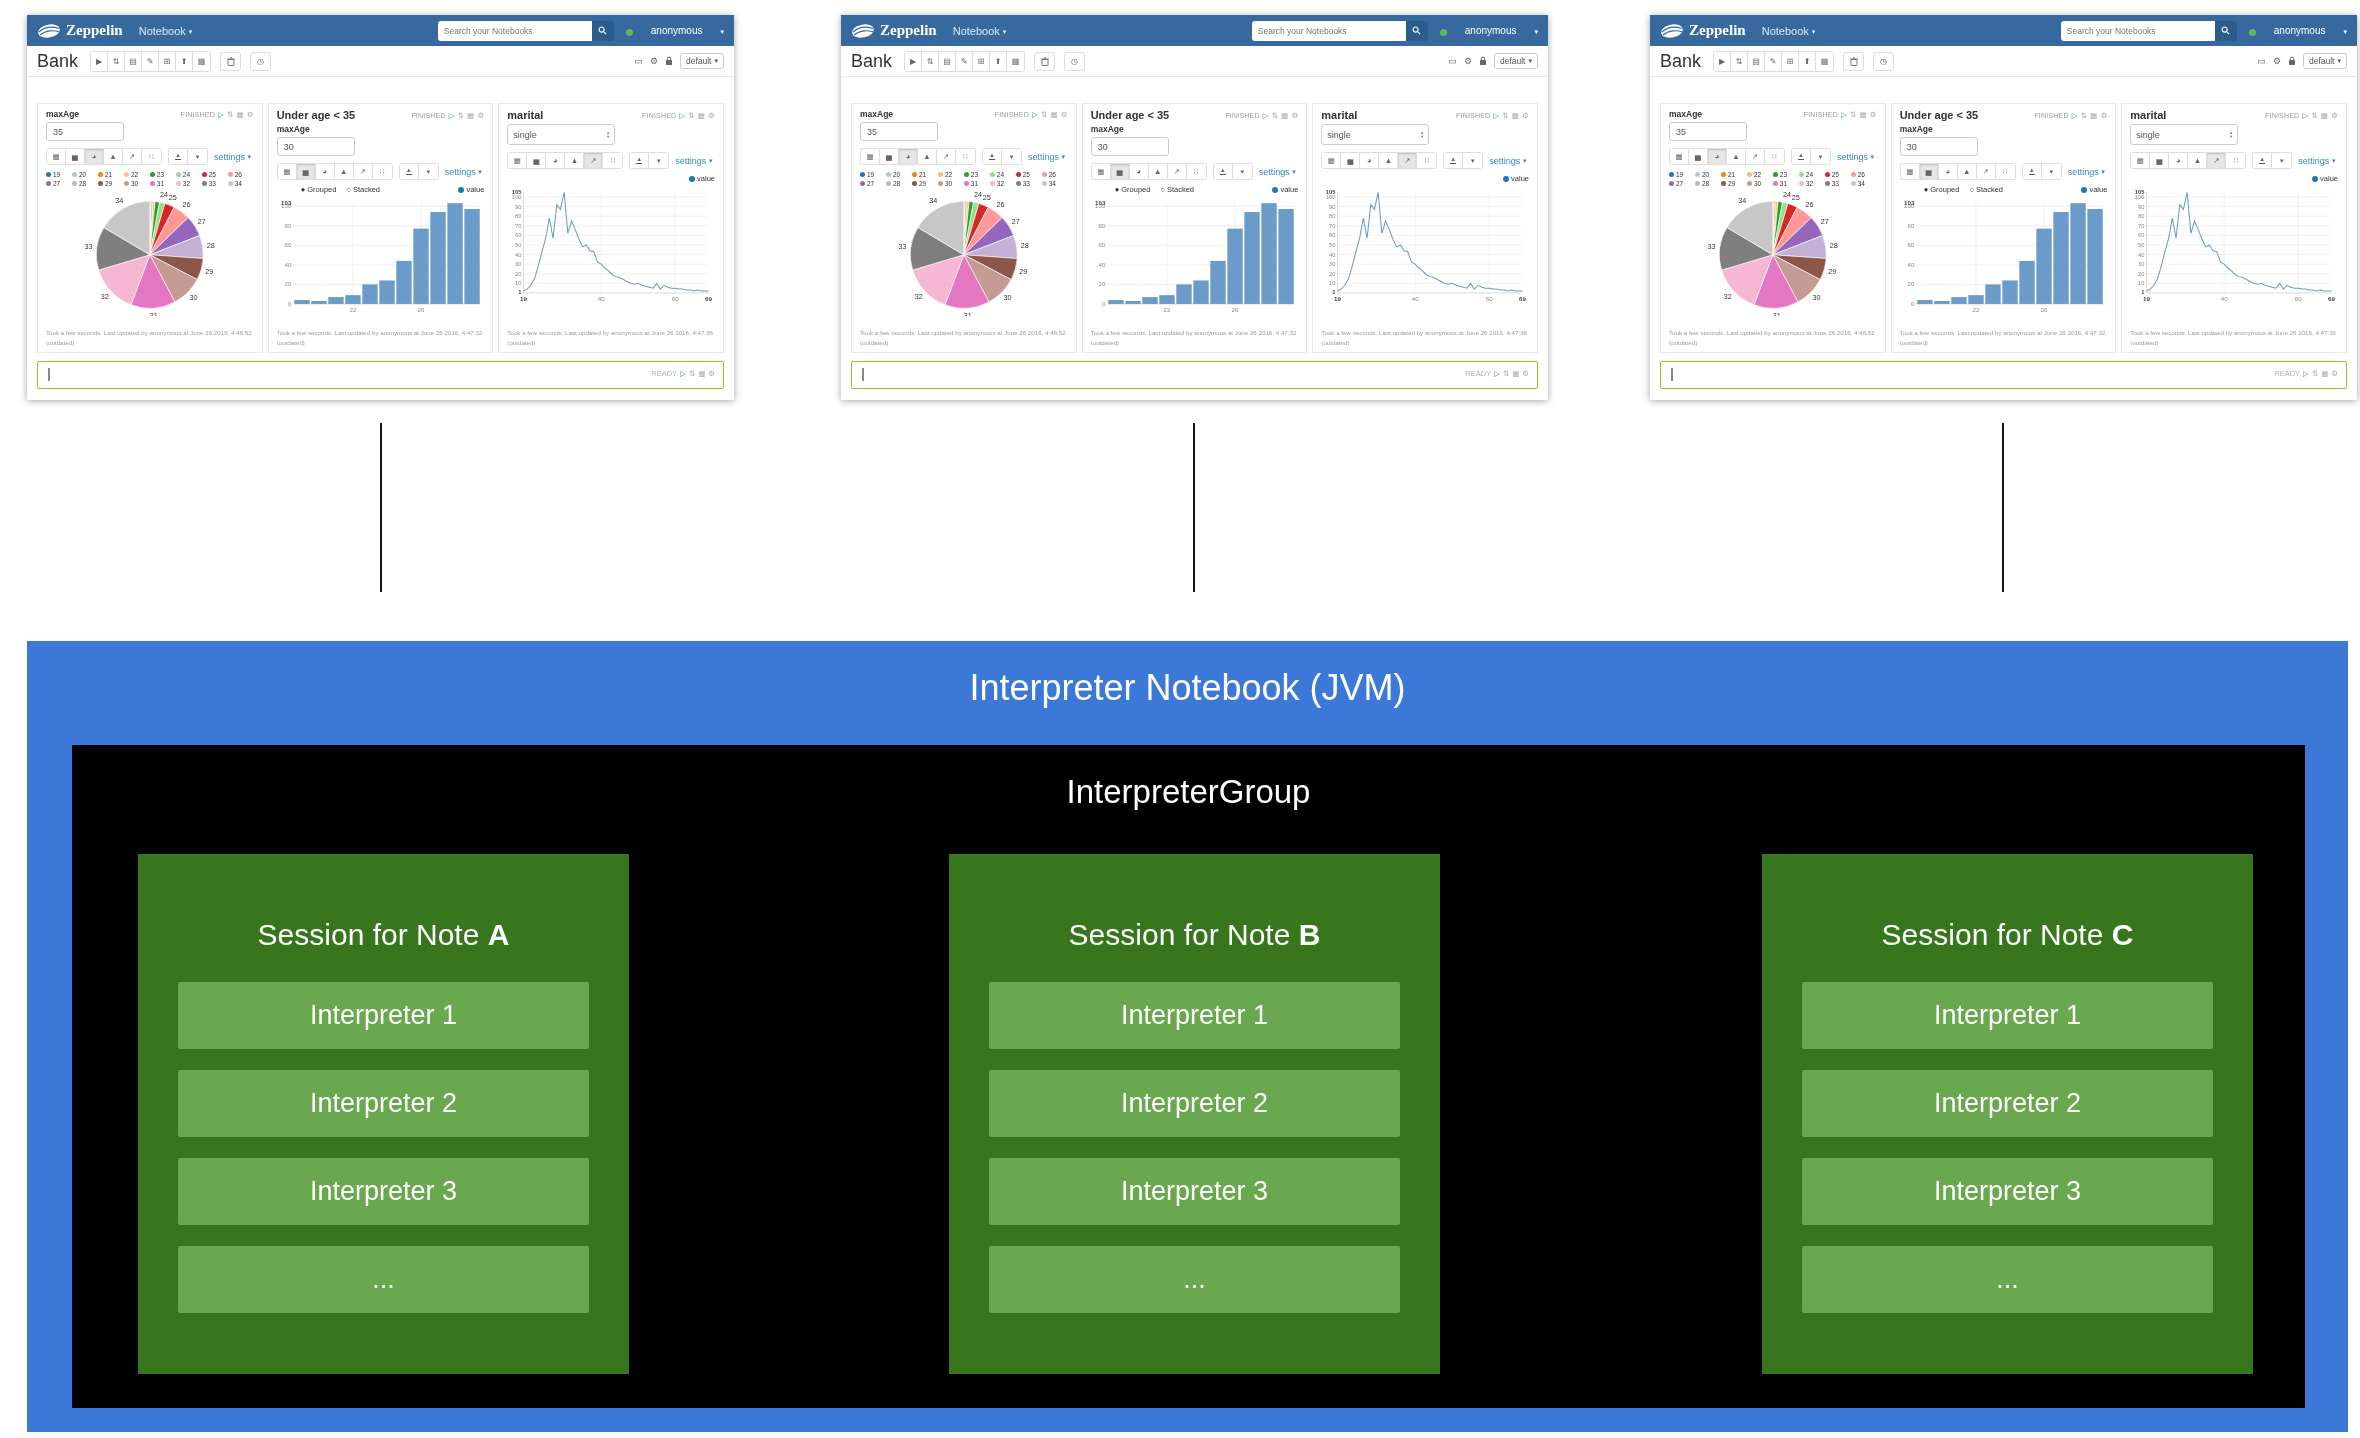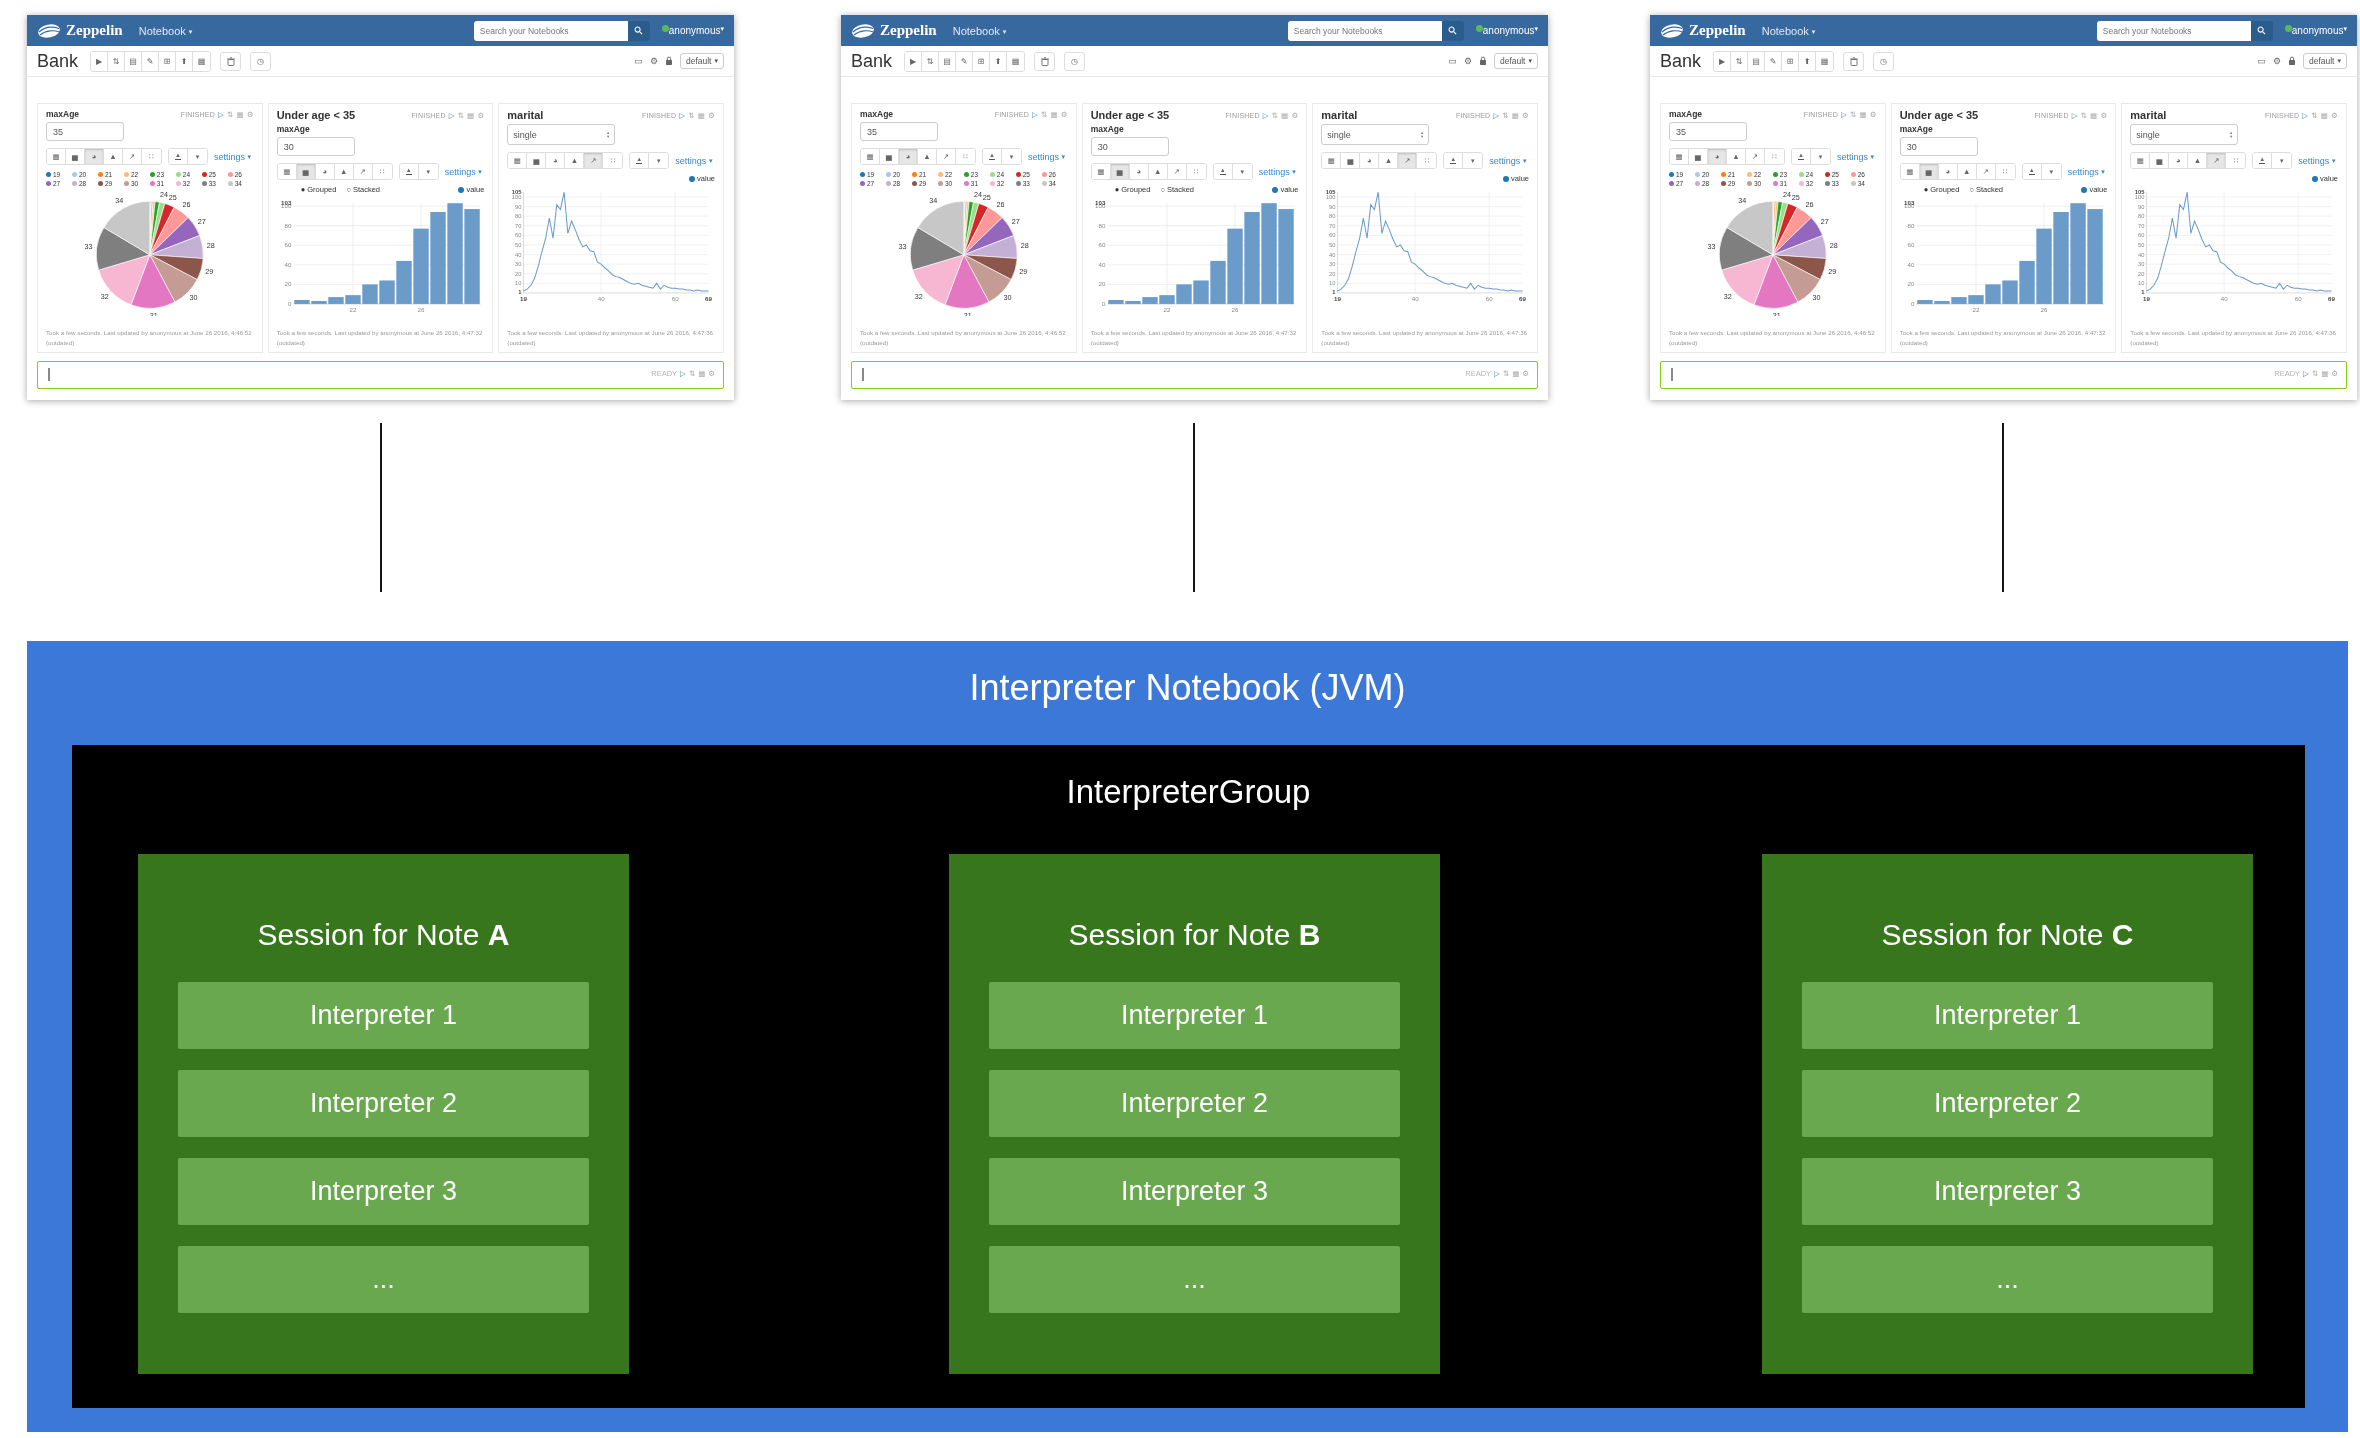--- a/index.html
+++ b/index.html
@@ -14,21 +14,21 @@
   .logo{width:24px;height:16px;flex:none;}
   .brand{color:#fff;font-weight:bold;font-size:15px;margin-left:5px;
          font-family:"Liberation Serif",serif;}
   .nav-menu{color:#dfe9f3;font-size:11px;margin-left:16px;cursor:pointer;}
   .caret-s{font-size:7px;vertical-align:1px;}
   .nav-search{margin-left:auto;display:flex;align-items:center;}
   .search-input{width:142px;height:20px;border:none;border-radius:3px 0 0 3px;
     font-size:8.5px;padding:0 6px;color:#555;outline:none;font-family:inherit;}
   .search-btn{width:22px;height:20px;border:none;border-radius:0 3px 3px 0;
     background:#2a5d8c;display:flex;align-items:center;justify-content:center;cursor:pointer;}
-  .nav-user{color:#fff;font-size:10px;margin-left:12px;display:flex;align-items:flex-start;gap:0;cursor:pointer;}
+  .nav-user{color:#fff;font-size:10px;margin-left:12px;display:flex;align-items:flex-end;gap:18px;cursor:pointer;}
   .gdot{width:7px;height:7px;border-radius:50%;background:#5cb85c;display:inline-block;}
 
   .nb-header{height:30px;display:flex;align-items:center;padding:0 10px;border-bottom:1px solid #e7e7e7;}
   .note-title{font-size:18px;color:#333;margin-right:12px;}
   .btn-group{display:flex;border:1px solid #ddd;border-radius:3px;overflow:hidden;}
   .mini-btn{min-width:17px;height:19px;background:#fff;border:none;border-right:1px solid #ddd;
     font-size:8px;color:#666;display:flex;align-items:center;justify-content:center;cursor:pointer;padding:0 2px;}
   .btn-group .mini-btn:last-child{border-right:none;}
   .solo{border:1px solid #ddd;border-radius:3px;margin-left:9px;width:21px;}
   .right-icons{margin-left:auto;display:flex;align-items:center;gap:7px;color:#666;font-size:9px;}

